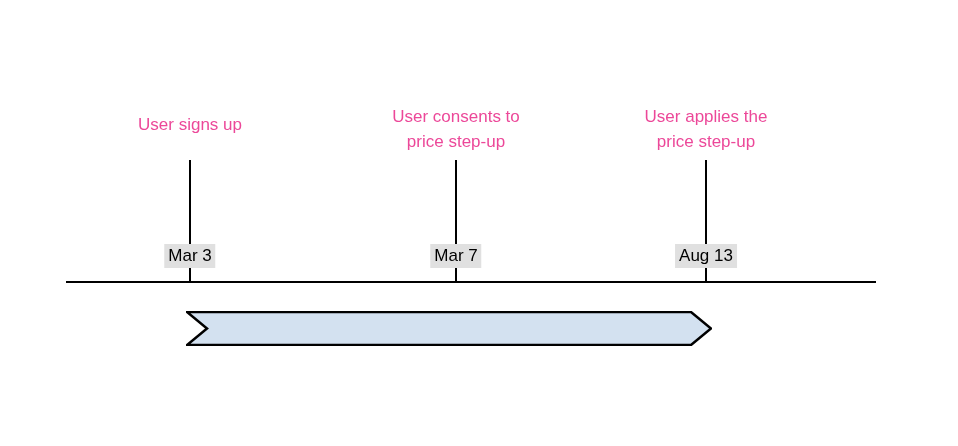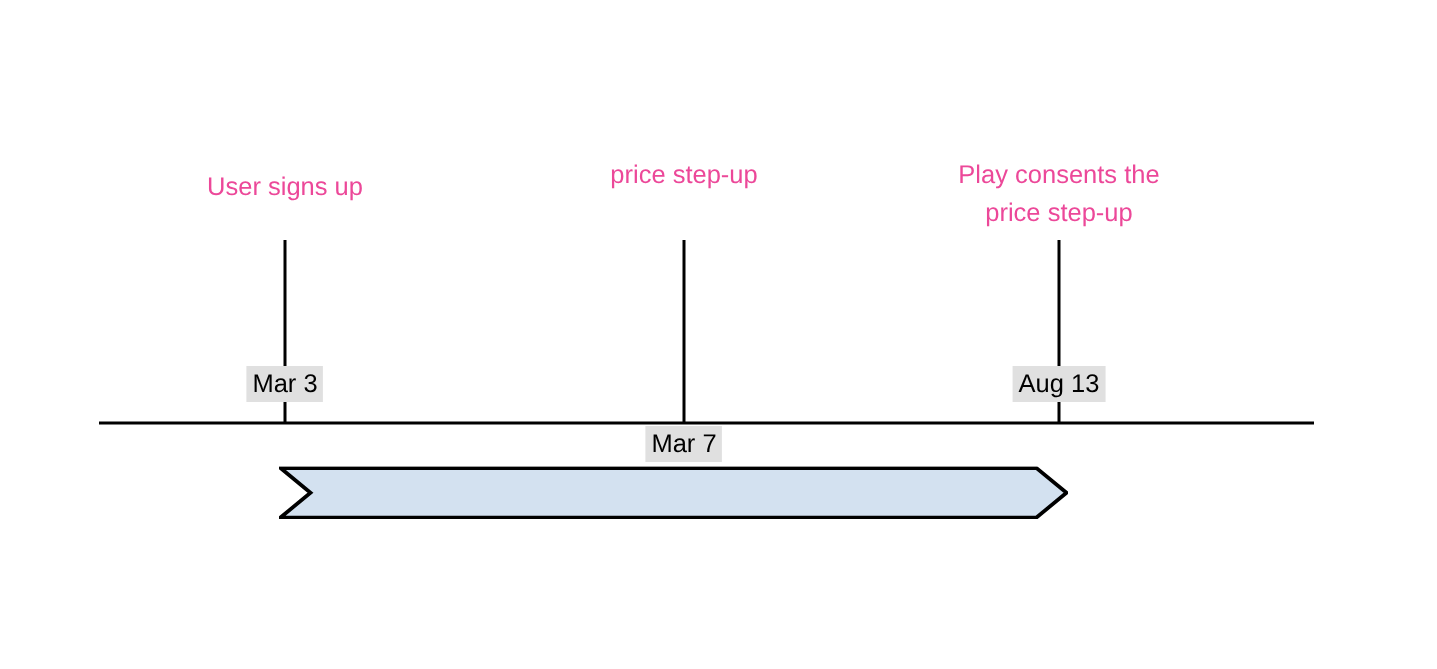--- a/index.html
+++ b/index.html
@@ -82,29 +82,30 @@
     <div class="event-tick" style="top:160px;height:122px;"></div>
     <div class="event-title" style="top:112px;">
       <div>User signs up</div>
     </div>
     <div class="event-date" style="top:244px;text-align:right;">Mar 3</div>
   </div>
 
   <div class="event" style="left:456px;">
     <div class="event-tick" style="top:160px;height:122px;"></div>
     <div class="event-title" style="top:104px;">
+      <div>User consents to</div>
       <div>price step-up</div>
     </div>
-    <div class="event-date" style="top:244px;margin-top:40px;">Mar 7</div>
+    <div class="event-date" style="top:244px;">Mar 7</div>
   </div>
 
   <div class="event" style="left:706px;">
     <div class="event-tick" style="top:160px;height:122px;"></div>
     <div class="event-title" style="top:104px;">
-      <div>Play consents the</div>
+      <div>User applies the</div>
       <div>price step-up</div>
     </div>
     <div class="event-date" style="top:244px;">Aug 13</div>
   </div>
 
   <div class="period-banner">
     <svg viewBox="0 0 526 35" preserveAspectRatio="none">
       <polygon points="1,1 505,1 525,17.5 505,34 1,34 21,17.5" fill="#d3e1f0" stroke="#000000" stroke-width="2.5" stroke-linejoin="miter" vector-effect="non-scaling-stroke"></polygon>
     </svg>
 

